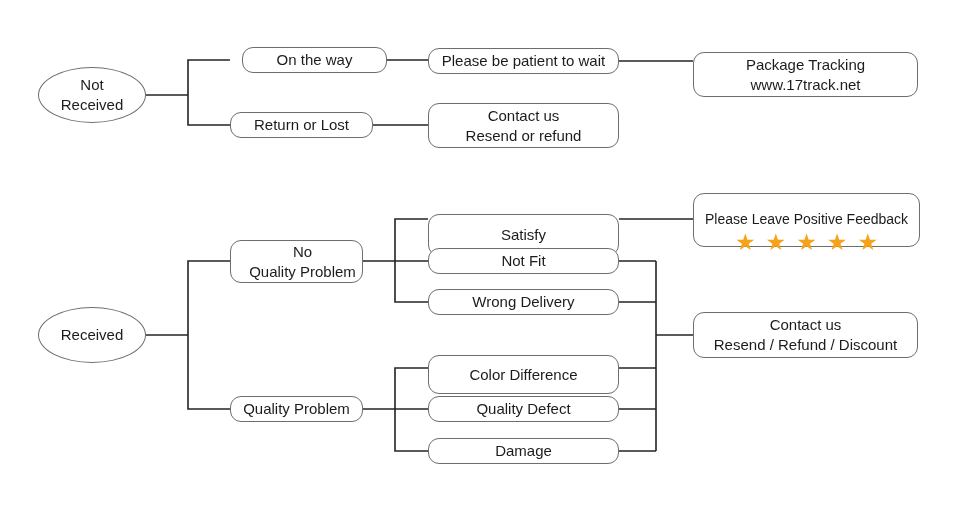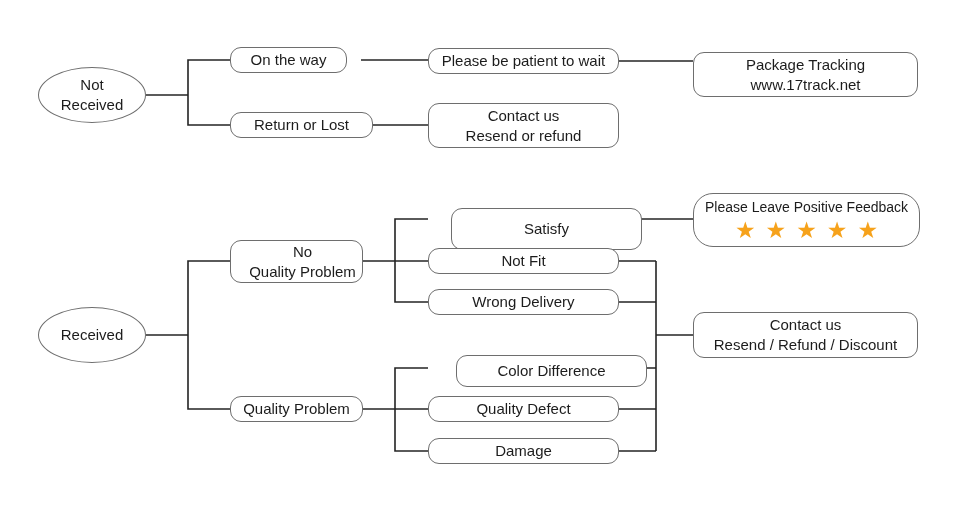--- a/index.html
+++ b/index.html
@@ -26,21 +26,21 @@
     text-align:center;
     background:var(--bg);
     border:1.4px solid var(--border);
     box-sizing:border-box;
     font-size:15px;
     line-height:20px;
   }
   .rect{border-radius:11px;}
   .ellipse{border-radius:50%;}
   .label{white-space:pre-line;}
-  .feedback{flex-direction:column;justify-content:flex-start;padding-top:5px;border-radius:20px;}
+  .feedback{flex-direction:column;justify-content:flex-start;padding-top:17px;}
   .feedback .label{font-size:14px;line-height:17px;}
   .stars{margin-top:2px;letter-spacing:10px;padding-left:10px;
          font-size:23px;line-height:24px;color:var(--star);}
   .star{color:var(--star);}
 </style>
 </head>
 <body>
 
 <div class="canvas">
 
@@ -62,21 +62,21 @@
     <path d="M619 261 H656 M619 302 H656 M619 368 H656 M619 409 H656 M619 451 H656"></path>
     <path d="M656 261 V451"></path>
     <path d="M656 335 H693"></path>
   </svg>
 
   <div class="node ellipse" style="left:38px;top:67px;width:108px;height:56px;">
     <span class="label">Not
 Received</span>
   </div>
 
-  <div class="node rect" style="left:230px;top:47px;width:117px;height:26px;">
+  <div class="node rect" style="left:242px;top:47px;width:145px;height:26px;">
     <span class="label">On the way</span>
   </div>
 
   <div class="node rect" style="left:230px;top:112px;width:143px;height:26px;">
     <span class="label">Return or Lost</span>
   </div>
 
   <div class="node rect" style="left:428px;top:48px;width:191px;height:26px;">
     <span class="label">Please be patient to wait</span>
   </div>
@@ -97,33 +97,33 @@
 
   <div class="node rect" style="left:230px;top:240px;width:133px;height:43px;padding-left:12px;">
     <span class="label">No
 Quality Problem</span>
   </div>
 
   <div class="node rect" style="left:230px;top:396px;width:133px;height:26px;">
     <span class="label">Quality Problem</span>
   </div>
 
-  <div class="node rect" style="left:428px;top:208px;width:191px;height:42px;margin-left:23px;">
+  <div class="node rect" style="left:428px;top:214px;width:191px;height:42px;">
     <span class="label">Satisfy</span>
   </div>
 
   <div class="node rect" style="left:428px;top:248px;width:191px;height:26px;">
     <span class="label">Not Fit</span>
   </div>
 
   <div class="node rect" style="left:428px;top:289px;width:191px;height:26px;">
     <span class="label">Wrong Delivery</span>
   </div>
 
-  <div class="node rect" style="left:428px;top:355px;width:191px;height:32px;margin-left:28px;">
+  <div class="node rect" style="left:428px;top:355px;width:191px;height:39px;">
     <span class="label">Color Difference</span>
   </div>
 
   <div class="node rect" style="left:428px;top:396px;width:191px;height:26px;">
     <span class="label">Quality Defect</span>
   </div>
 
   <div class="node rect" style="left:428px;top:438px;width:191px;height:26px;">
     <span class="label">Damage</span>
   </div>

